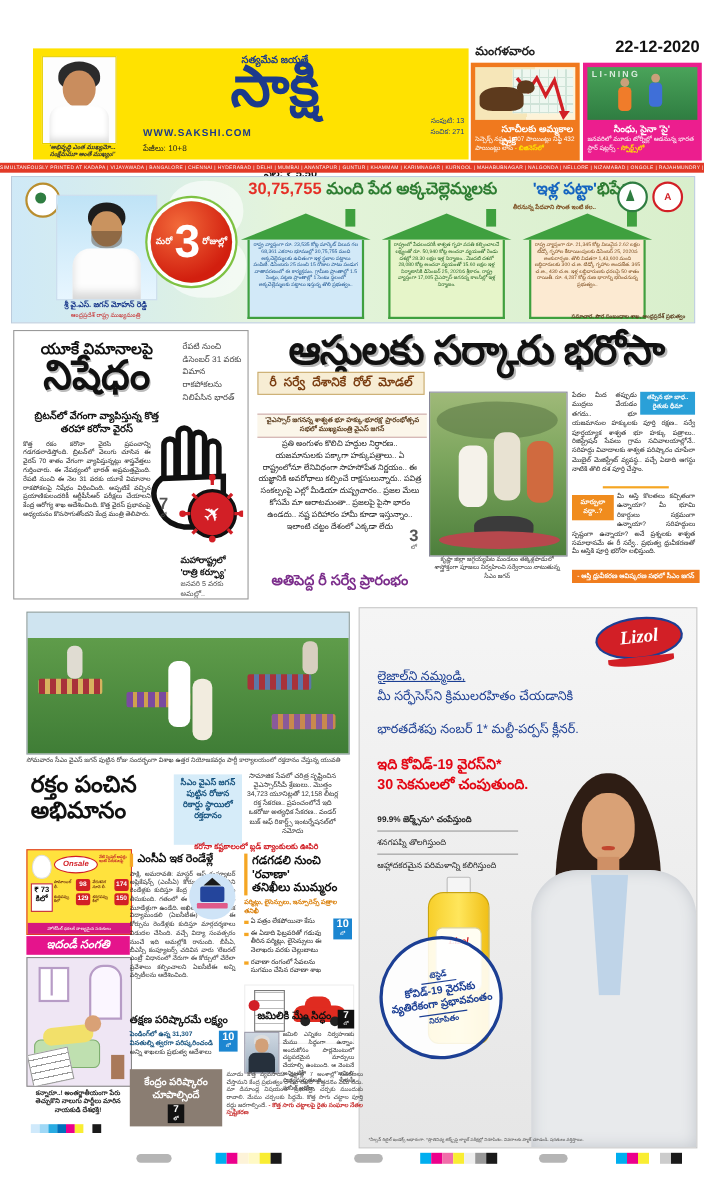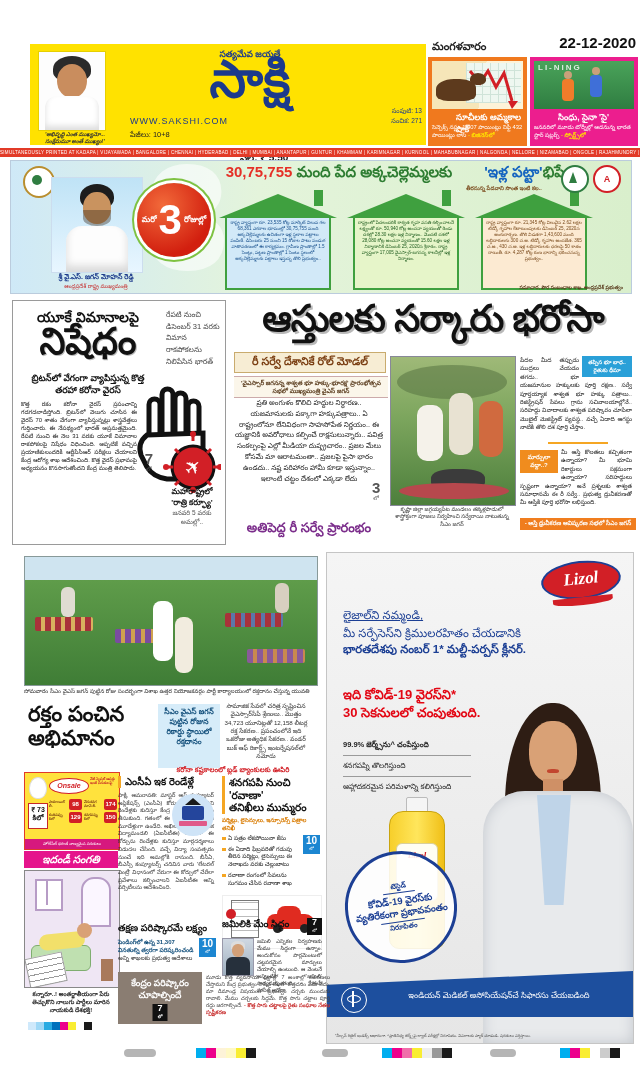--- a/index.html
+++ b/index.html
@@ -8,21 +8,21 @@
   .abs{position:absolute;}
   
   .masthead{left:30px;top:44px;width:396px;height:101px;background:#ffe200;}
   .ysr-photo{left:8px;top:7px;width:66px;height:78px;background:#fdfdfd;overflow:hidden;border:1px solid #e6cf00;}
   .ysr-hair{position:absolute;left:14px;top:4px;width:38px;height:26px;border-radius:50% 50% 40% 40%;background:#2b2b2b;}
   .ysr-face{position:absolute;left:18px;top:12px;width:30px;height:34px;border-radius:50%;background:#c98d5e;}
   .ysr-shirt{position:absolute;left:6px;top:44px;width:54px;height:34px;border-radius:12px 12px 0 0;background:#fff;box-shadow:inset 0 -4px 6px #ddd;}
   .ysr-quote{left:2px;top:87px;width:86px;font-size:5.5px;font-weight:bold;font-style:italic;color:#333;line-height:1.2;text-align:center;}
   .tagline{left:120px;top:5px;width:200px;text-align:center;font-size:9px;font-weight:bold;color:#1c3a8c;}
   .paper-title{left:100px;top:10px;width:240px;text-align:center;font-size:52px;font-weight:900;color:#1c3a8c;line-height:1.0;font-family:"Liberation Serif",serif;}
-  .website{left:100px;top:72px;width:150px;font-size:9px;font-weight:normal;color:#1c3a8c;letter-spacing:1px;}
+  .website{left:100px;top:72px;width:150px;font-size:9px;font-weight:bold;color:#1c3a8c;letter-spacing:1px;}
   .pages-line{left:100px;top:86px;width:120px;font-size:7.5px;color:#222;}
   .price-line{left:210px;top:84px;width:80px;font-size:10px;font-weight:bold;color:#111;margin-top:24px;}
   .vol-line{right:4px;top:62px;width:58px;font-size:6.5px;color:#1c3a8c;text-align:right;line-height:1.6;}
   .weekday{left:432px;top:40px;font-size:11px;font-weight:bold;color:#222;}
   .date{right:4px;top:34px;font-size:15px;font-weight:bold;color:#111;}
   
   .teaser{top:57px;height:89px;overflow:hidden;}
   .teaser.market{left:428px;width:99px;background:#f0791e;}
   .teaser.sports{left:530px;width:108px;background:#ec1e8e;}
   .teaser-img{position:absolute;left:4px;top:4px;right:4px;height:48px;overflow:hidden;}
@@ -77,28 +77,28 @@
   .flight{left:12px;top:300px;width:212px;height:243px;border:1px solid #9a9a9a;background:#fff;overflow:hidden;}
   .fb-kicker{left:10px;top:8px;font-size:14px;font-weight:bold;width:130px;text-align:center;}
   .fb-headline{left:6px;top:22px;width:138px;text-align:center;font-size:37px;font-weight:900;line-height:1.05;text-shadow:1px 1px 0 #bbb;}
   .fb-sidenote{right:5px;top:8px;width:54px;font-size:7.5px;color:#444;line-height:1.55;}
   .fb-subhead{left:8px;top:72px;width:134px;font-size:9px;font-weight:bold;line-height:1.3;text-align:center;}
   .fb-body{left:8px;top:100px;width:116px;height:96px;font-size:5.9px;line-height:1.35;text-align:justify;color:#222;overflow:hidden;}
   .fb-hand{right:4px;top:84px;}
   .pgref{color:#555;text-align:center;line-height:1;}
   .pgref .n{font-size:15px;font-weight:bold;} .pgref .s{font-size:5.5px;display:block;}
   .fb-ref{right:72px;top:150px;}
-  .fb-curfew{right:5px;top:186px;width:56px;text-align:center;}
+  .fb-curfew{right:5px;top:204px;width:56px;}
   .fb-curfew .b{font-size:8px;font-weight:bold;color:#111;} .fb-curfew .r{font-size:6.5px;color:#555;}
   .fb-box{left:8px;bottom:6px;width:132px;border:1px solid #999;padding:3px;display:flex;gap:3px;}
   .fb-box-label{font-size:7.5px;font-weight:bold;color:#111;width:40px;}
   .fb-box-text{font-size:6px;color:#333;flex:1;line-height:1.3;}
   
   .ms-headline{left:232px;top:298px;width:402px;text-align:center;font-size:37px;font-weight:900;letter-spacing:-1px;text-shadow:2px 2px 0 #b9b9b9;}
-  .ms-subbox{left:234px;top:352px;width:150px;background:#f7edd4;border:1px solid #c9ab6e;color:#7a3e12;font-weight:bold;font-size:11px;text-align:center;padding:2px 0;}
+  .ms-subbox{left:234px;top:338px;width:150px;background:#f7edd4;border:1px solid #c9ab6e;color:#7a3e12;font-weight:bold;font-size:11px;text-align:center;padding:2px 0;font-family:Liberation Mono, monospace;}
   .ms-kicker{left:234px;top:376px;width:150px;background:#fbf6ea;border-top:1px solid #caa;border-bottom:1px solid #caa;font-size:6.2px;font-weight:bold;color:#5a3c1e;text-align:center;padding:2px;line-height:1.3;}
   .ms-leftbody{left:234px;top:398px;width:150px;font-size:7.2px;line-height:1.5;text-align:center;color:#222;height:118px;overflow:hidden;}
   .ms-leftfoot{left:234px;top:520px;width:150px;text-align:center;font-size:13px;font-weight:900;color:#7b2d8b;}
   .ms-ref{left:372px;top:480px;}
   .ms-photo{left:390px;top:356px;width:124px;height:148px;background:linear-gradient(180deg,#9fb978 0%,#7da65e 40%,#4d7f3c 100%);overflow:hidden;border:1px solid #889;}
   .crowd{position:absolute;border-radius:50%;}
   .ms-caption{left:390px;top:506px;width:124px;font-size:5.6px;color:#333;text-align:center;line-height:1.3;}
   .ms-right{left:520px;top:356px;width:112px;height:152px;font-size:6px;line-height:1.4;text-align:justify;color:#222;overflow:hidden;}
   .tag-blue{float:right;width:46px;background:#2aa0d8;color:#fff;font-size:5.5px;font-weight:bold;text-align:center;padding:3px 2px;margin:0 0 2px 3px;}
   .orange-rule{left:548px;top:442px;width:60px;border-bottom:2px solid #f5a623;}
@@ -112,21 +112,21 @@
   .bl-headline{left:28px;top:702px;width:126px;font-size:21px;font-weight:900;line-height:1.15;}
   .bl-bluebox{left:158px;top:704px;width:58px;height:58px;background:#d6ecf9;color:#14507c;font-size:7.5px;font-weight:bold;text-align:center;padding:3px 2px;line-height:1.35;}
   .bl-body{left:224px;top:702px;width:84px;font-size:6.2px;color:#333;text-align:center;line-height:1.35;}
   .bl-red{left:158px;top:766px;width:150px;font-size:7px;font-weight:bold;color:#d21f26;text-align:center;}
   .bl-ref{right:8px;top:712px;}
   
   .lizol{left:326px;top:552px;width:306px;height:490px;background:linear-gradient(180deg,#f5f5f5,#e6e6e6);border:1px solid #c5c5c5;overflow:hidden;}
   .lz-logo{right:12px;top:8px;width:76px;height:34px;background:#d21f26;border:2px solid #1c3f94;border-radius:50%;transform:rotate(-6deg);color:#fff;font-family:"Liberation Serif",serif;font-style:italic;font-weight:bold;font-size:17px;text-align:center;line-height:32px;}
   .lz-swoosh{right:20px;top:44px;width:60px;height:8px;background:#d21f26;border-radius:0 0 60% 60%;transform:rotate(-6deg);}
   .lz-h{left:16px;color:#1c3f94;font-size:11.5px;line-height:1.2;}
-  .lz-h1{top:56px;text-decoration:underline;} .lz-h2{top:74px;width:200px;} .lz-h3{top:90px;font-weight:bold;width:210px;}
+  .lz-h1{top:56px;text-decoration:underline;} .lz-h2{top:74px;width:200px;} .lz-h3{top:104px;font-weight:normal;width:210px;}
   .lz-r{left:16px;color:#e30613;font-weight:bold;font-size:13px;}
   .lz-r1{top:134px;} .lz-r2{top:152px;}
   .lz-benefits{left:16px;top:182px;width:128px;}
   .lz-ben{font-size:7.5px;color:#222;padding:5px 0;border-bottom:1px solid #9a9a9a;line-height:1.3;}
   .lz-ben:last-child{border-bottom:none;}
   .lz-ben:first-child{font-weight:bold;}
   .woman{right:-10px;top:150px;width:190px;height:340px;}
   .w-hair{position:absolute;left:52px;top:0;width:96px;height:210px;background:#2e1d14;border-radius:48% 48% 30% 30%;}
   .w-face{position:absolute;left:76px;top:18px;width:48px;height:62px;background:#d9a176;border-radius:46%;}
   .w-lips{position:absolute;left:94px;top:66px;width:12px;height:4px;background:#c2452e;border-radius:40%;}
@@ -200,21 +200,21 @@
   .car:before{content:"";position:absolute;left:10px;top:-8px;width:24px;height:10px;background:#e02b20;border-radius:8px 8px 0 0;}
   .wheel{position:absolute;bottom:-4px;width:9px;height:9px;border-radius:50%;background:#222;}
   .wh1{left:6px;} .wh2{right:6px;}
   .pending{left:118px;top:922px;width:98px;}
   .pd-head{font-size:9.5px;font-weight:bold;}
   .pd-row{display:flex;gap:3px;margin-top:2px;}
   .pd-lines{flex:1;font-size:6px;color:#333;line-height:1.35;}
   .pd-l1{font-weight:bold;color:#14507c;}
   .jamili{left:222px;top:918px;width:100px;}
   .jm-row{display:flex;gap:3px;}
-  .jm-head{font-size:9.5px;font-weight:bold;flex:1;}
+  .jm-head{font-size:9.5px;font-weight:bold;flex:1;padding-left:12px;}
   .badge-black{width:15px;height:17px;background:#111;color:#fff;text-align:center;}
   .badge-black .n{font-size:9px;font-weight:bold;display:block;line-height:1.1;} .badge-black .s{font-size:4.5px;display:block;}
   .jm-body-row{display:flex;gap:3px;margin-top:3px;}
   .jm-photo{width:30px;height:36px;background:linear-gradient(180deg,#cfd8e2,#9fb0c0);position:relative;overflow:hidden;border:1px solid #99a;}
   .jm-hair{position:absolute;left:8px;top:2px;width:14px;height:8px;background:#ddd;border-radius:50% 50% 0 0;}
   .jm-face{position:absolute;left:9px;top:5px;width:12px;height:13px;background:#d2a078;border-radius:45%;}
   .jm-suit{position:absolute;left:3px;top:18px;width:24px;height:18px;background:#26303c;border-radius:6px 6px 0 0;}
   .jm-body{flex:1;font-size:5.4px;line-height:1.3;text-align:justify;color:#333;}
   .centre{left:118px;top:972px;width:212px;height:52px;display:flex;gap:4px;}
   .cn-label{width:76px;background:#8a7d72;color:#fff;font-size:9px;font-weight:bold;text-align:center;padding:6px 4px 2px;line-height:1.3;position:relative;}
@@ -442,24 +442,20 @@
     <div class="abs bottle">
       <div class="b-cap"></div>
       <div class="b-body"></div>
       <div class="b-label"><span>Lizol</span></div>
     </div>
     <div class="abs stamp">
       <div class="st-small">టెస్టెడ్</div>
       <div class="st-big">కోవిడ్-19 వైరస్‌కు వ్యతిరేకంగా ప్రభావవంతం</div>
       <div class="st-last">నిరూపితం</div>
     </div>
-    <div class="abs lz-band">
-      <div class="ima"></div>
-      <div class="lz-band-text">ఇండియన్ మెడికల్ అసోసియేషన్‌చే సిఫారసు చేయబడింది</div>
-    </div>
     <div class="abs lz-fine">*నీల్సన్ రిటైల్ ఇండెక్స్ ఆధారంగా. ^ప్రాతినిధ్య జెర్మ్స్‌పై ల్యాబ్ పరీక్షల్లో నిరూపితం. వివరాలకు ప్యాక్ చూడండి. షరతులు వర్తిస్తాయి.</div>
   </div>
 
   <div class="abs onsale">
     <div class="on-egg"></div>
     <div class="on-logo">Onsale</div>
     <div class="on-tag">నేటి స్పెషల్ ఆఫర్లు ఇంటి సరుకులపై</div>
     <div class="on-73">₹ 73 కిలో</div>
     <div class="on-grid">
       <div class="on-item">
@@ -509,21 +505,21 @@
     <div class="mca-icon">
       <div class="mca-cap"></div>
       <div class="mca-screen"></div>
       <div class="mca-kbd"></div>
     </div>
     <div class="mca-body">సాక్షి, అమరావతి: మాస్టర్ ఆఫ్ కంప్యూటర్ అప్లికేషన్స్ (ఎంసీఏ) కోర్సు కాల వ్యవధిని రెండేళ్లకు కుదిస్తూ కేంద్ర ప్రభుత్వం నిర్ణయం తీసుకుంది. గతంలో ఈ కోర్సు కాల వ్యవధి మూడేళ్లుగా ఉండేది. అఖిల భారత సాంకేతిక విద్యామండలి (ఏఐసీటీఈ) తాజాగా ఈ కోర్సును రెండేళ్లకు కుదిస్తూ మార్గదర్శకాలు విడుదల చేసింది. వచ్చే విద్యా సంవత్సరం నుంచే ఇది అమల్లోకి రానుంది. బీసీఏ, బీఎస్సీ కంప్యూటర్స్ చదివిన వారు 'లేటరల్ ఎంట్రీ' విధానంలో నేరుగా ఈ కోర్సులో చేరేలా ప్రవేశాలు కల్పించాలని ఏఐసీటీఈ అన్ని వర్సిటీలను ఆదేశించింది.</div>
   </div>
 
   <div class="abs transport">
     <div class="story-head tr-head">
-      <span>శనగపపి నుంచి 'రవాణా'</span><br>
+      <span>గడగడలి నుంచి 'రవాణా'</span><br>
       <span>తనిఖీలు ముమ్మరం</span>
     </div>
     <div class="tr-sub">పర్మిట్లు, లైసెన్సులు, ఇన్సూరెన్స్ పత్రాల తనిఖీ</div>
     <div class="tr-row">
       <div class="tr-bullets">
         <div class="tr-b">ఏ పత్రం లేకపోయినా కేసు</div>
         <div class="tr-b">ఈ ఏడాది ఫిబ్రవరితో గడువు తీరిన పర్మిట్లు, లైసెన్సులు ఈ నెలాఖరు వరకు చెల్లుబాటు</div>
         <div class="tr-b">రవాణా రంగంలో సేవలను సుగమం చేసిన రవాణా శాఖ</div>
       </div>
       <div class="badge-blue">

